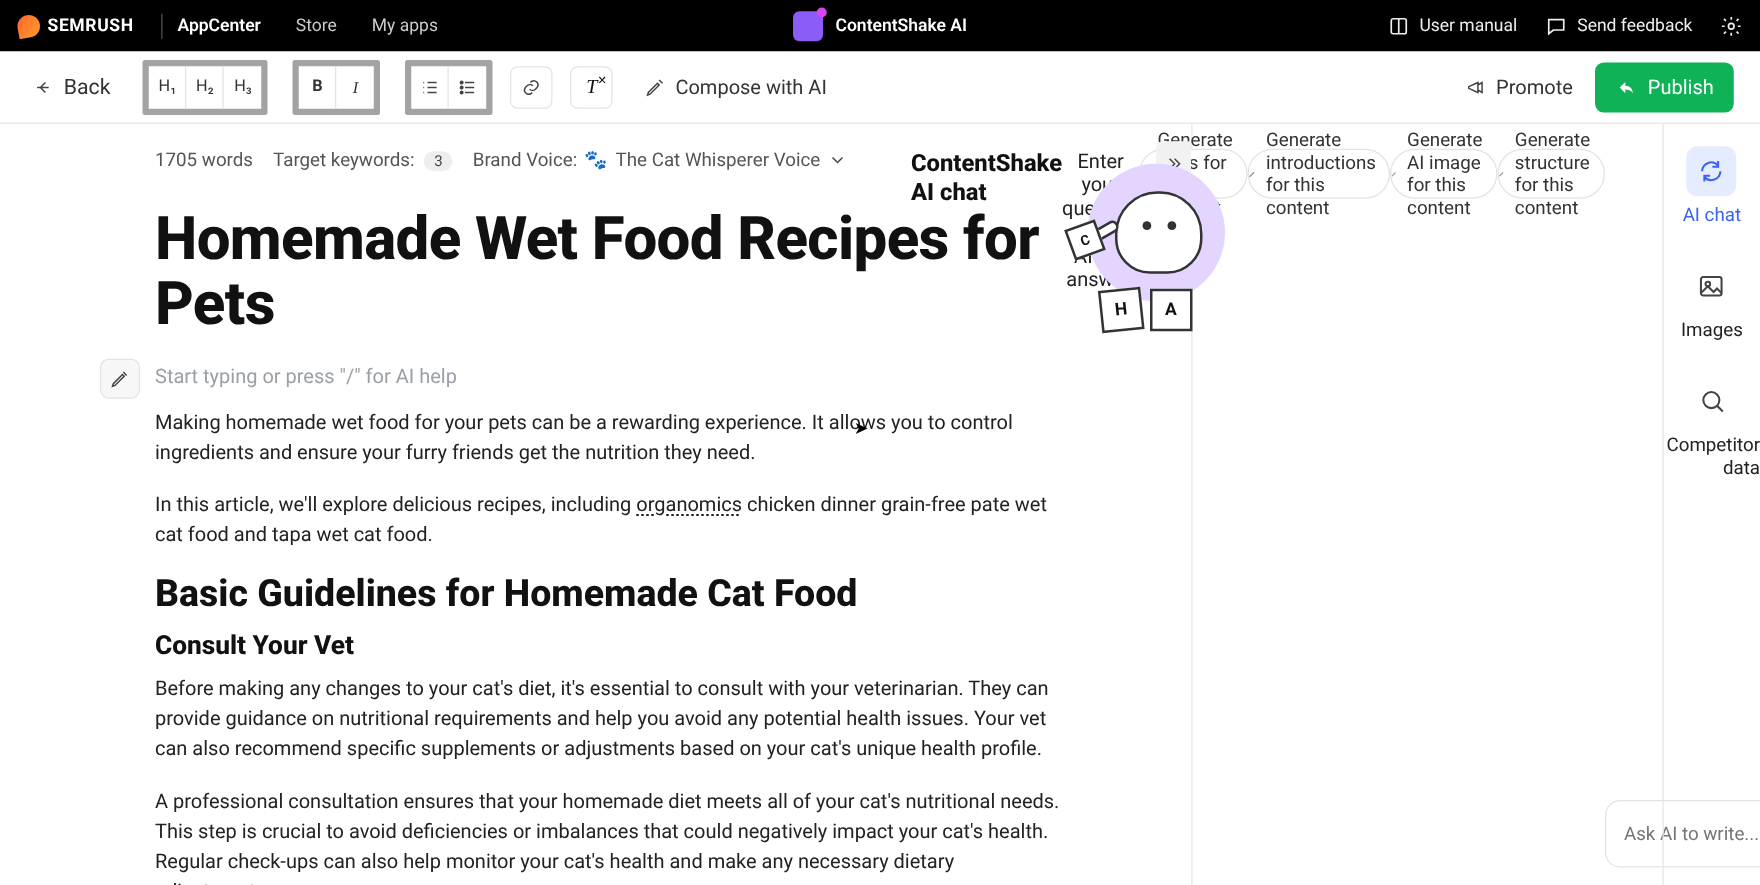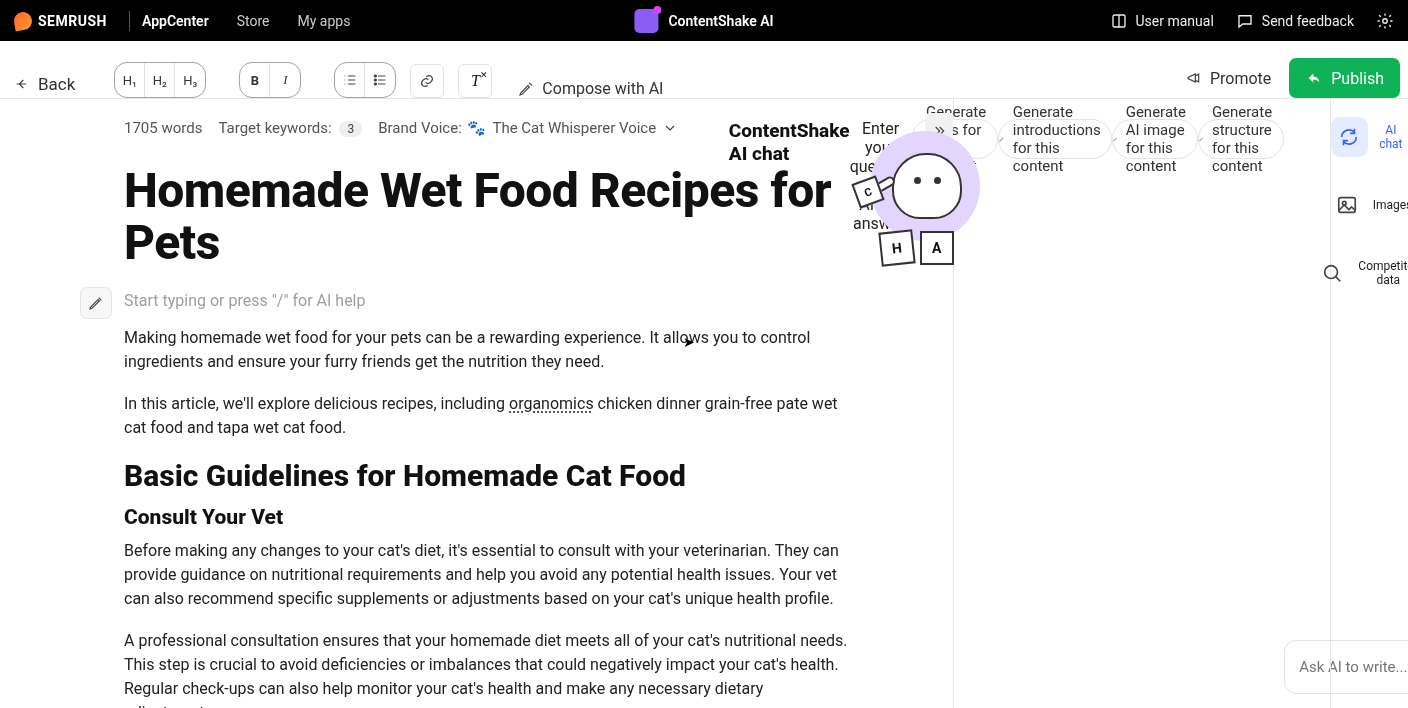--- a/index.html
+++ b/index.html
@@ -12,23 +12,23 @@
 .topbar .divider { width:1px; height:20px; background:#555; margin:0 12px;}
 .topbar .appcenter { font-weight:600;}
 .topbar .nav-item { color:#ccc; margin-left:28px; cursor:pointer;}
 .topbar .center { position:absolute; left:50%; transform:translateX(-50%); display:flex; align-items:center; gap:10px;}
 .topbar .center .app-icon { width:24px; height:24px; background:#8b5cf6; border-radius:5px; position:relative;}
 .topbar .center .app-icon::after{content:""; position:absolute; top:-3px; right:-3px; width:8px; height:8px; background:#d946ef; border-radius:50%;}
 .topbar .right { margin-left:auto; display:flex; align-items:center; gap:22px;}
 .topbar .right .txt { display:flex; align-items:center; gap:8px; color:#eee; cursor:pointer;}
 .icon-svg{width:18px;height:18px;stroke:#eee;stroke-width:1.8;fill:none;}
 
-.toolbar { height:58px; border-bottom:1px solid #e6e6e6; display:flex; align-items:flex-end; padding:0 8px; gap:8px;}
+.toolbar { height:58px; border-bottom:1px solid #e6e6e6; display:flex; align-items:center; padding:0 21px; gap:8px;}
 .toolbar .back { display:flex; align-items:center; gap:8px; font-size:17px; color:#333; cursor:pointer; padding:4px 6px;}
-.tool-group { display:flex; border:1px solid #a3a3a3; border-radius:13px; margin-left:25px;}
+.tool-group { display:flex; border:5px solid #a3a3a3; border-radius:2px; margin-left:12px;}
 .tool-btn { width:30px; height:34px; display:flex; align-items:center; justify-content:center; border-right:1px solid #e3e3e3; cursor:pointer; font-size:13px; color:#333;}
 .tool-btn:last-child{border-right:none;}
 .tool-single { width:34px; height:34px; border:1px solid #e3e3e3; border-radius:6px; display:flex; align-items:center; justify-content:center; cursor:pointer; margin-left:6px;}
 .compose { display:flex; align-items:center; gap:8px; margin-left:18px; cursor:pointer; font-size:16px; color:#333;}
 .toolbar .right { margin-left:auto; display:flex; align-items:center; gap:18px;}
 .promote { display:flex; align-items:center; gap:8px; font-size:16px; color:#333; cursor:pointer;}
 .publish { background:#0fb257; color:#fff; border:none; border-radius:7px; height:40px; padding:0 16px; display:flex; align-items:center; gap:8px; font-size:16px; cursor:pointer;}
 
 .main { height:calc(708px - 41px - 58px); display:flex;}
 .editor { flex:1; overflow:hidden; position:relative;}
@@ -59,21 +59,21 @@
 .robot .box.h{left:30px; transform:rotate(-6deg);} 
 .robot .box.a{left:70px;}
 .robot .box.c{left:5px; bottom:60px; width:26px; height:26px; font-size:11px; transform:rotate(-20deg);}
 .chat-sub { text-align:center; font-size:16px; color:#222; margin-bottom:14px;}
 .suggest { border:1px solid #e3e3e3; background:#fff; border-radius:22px; height:40px; display:flex; align-items:center; justify-content:center; gap:8px; font-size:15px; color:#333; margin-bottom:10px; cursor:pointer;}
 .input-row { margin-top:auto; display:flex; gap:10px; border:1px solid #e3e3e3; border-radius:12px; padding:8px 8px 8px 14px; align-items:center;}
 .input-row input { border:none; outline:none; flex:1; font-size:15px; color:#333;}
 .send-btn { width:38px; height:36px; background:#a7e3c7; border-radius:8px; display:flex; align-items:center; justify-content:center; cursor:pointer;}
 
 .rail { width:78px; border-left:1px solid #e6e6e6; display:flex; flex-direction:column; align-items:center; padding-top:18px; gap:28px;}
-.rail-item { display:flex; flex-direction:row; align-items:center; gap:6px; font-size:12px; color:#222; cursor:pointer; text-align:center; line-height:1.2;}
+.rail-item { display:flex; flex-direction:column; align-items:center; gap:6px; font-size:15px; color:#222; cursor:pointer; text-align:right; line-height:1.2;}
 .rail-item.active .rail-icon{ background:#e6ecff; }
 .rail-item.active { color:#3a63f3;}
 .rail-icon{ width:40px; height:40px; border-radius:9px; display:flex; align-items:center; justify-content:center;}
 .ring { width:22px; height:22px; border-radius:50%; border:4px solid #f0b400; border-right-color:#0fb257; border-top-color:#0fb257; transform:rotate(40deg);}
 
 .si{width:16px;height:16px;stroke:#444;stroke-width:1.8;fill:none;}
 .si-big {width:22px;height:22px;}
 </style>
 </head>
 <body>

